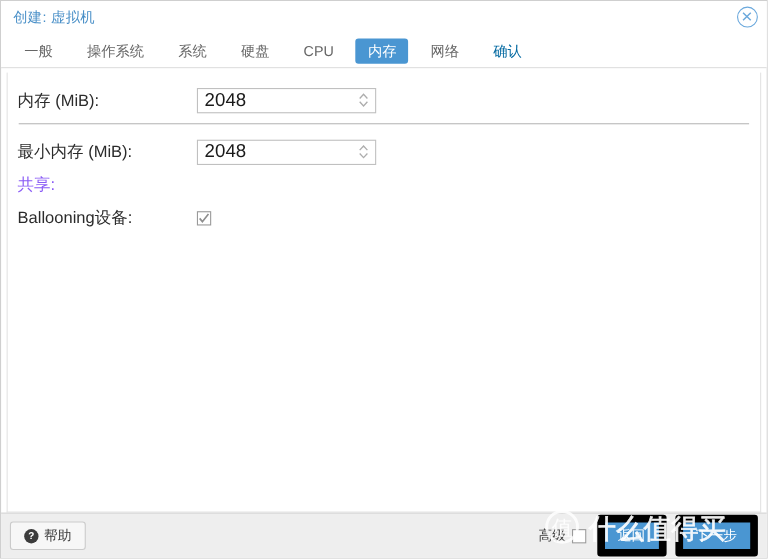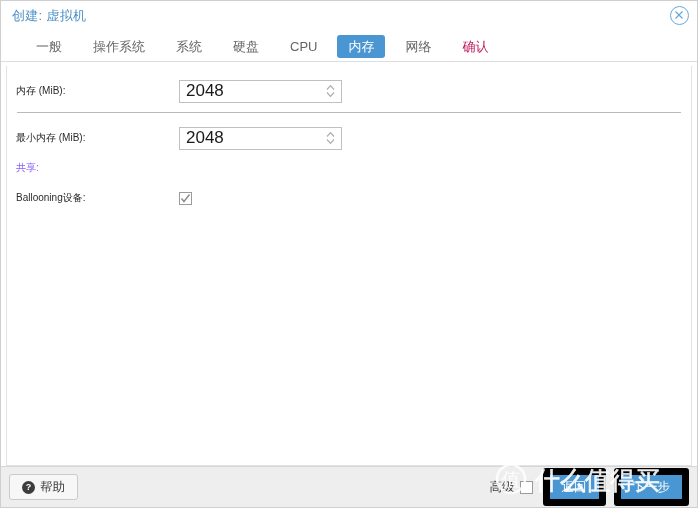--- a/index.html
+++ b/index.html
@@ -57,42 +57,42 @@
     cursor: pointer;
   }
   .close-btn svg { display:block; }
 
   
   .tabbar {
     height: 31px;
     flex: 0 0 31px;
     display: flex;
     align-items: center;
-    padding-left: 24px;
+    padding-left: 10px;
     border-bottom: 1px solid #dedede;
     background: #ffffff;
     box-sizing: border-box;
   }
   .tab {
     font-size: 13px;
     color: #666666;
     padding: 3px 11px;
     margin-right: 9px;
     border-radius: 3px;
     line-height: 17px;
     white-space: nowrap;
     cursor: pointer;
     user-select: none;
   }
   .tab.active {
     background: #4a96d2;
     color: #ffffff;
   }
   .tab.disabled {
-    color: #be185d;
+    color: #0369a1;
     cursor: default;
   }
 
   
   .content-wrap {
     flex: 1 1 auto;
     padding: 4px 5px 0 5px;
     box-sizing: border-box;
   }
   .content {
@@ -108,21 +108,21 @@
 
   .form-row {
     display: flex;
     align-items: center;
     height: 26px;
     margin-bottom: 4px;
     padding-left: 9px;
   }
   .form-row .label {
     width: 163px;
-    font-size: 10px;
+    font-size: 15px;
     color: #2b2b2b;
     white-space: nowrap;
   }
   .form-row.disabled .label { color: #8b5cf6; }
 
   .spinner {
     position: relative;
     width: 163px;
     height: 23px;
     border: 1px solid #c0c0c0;

